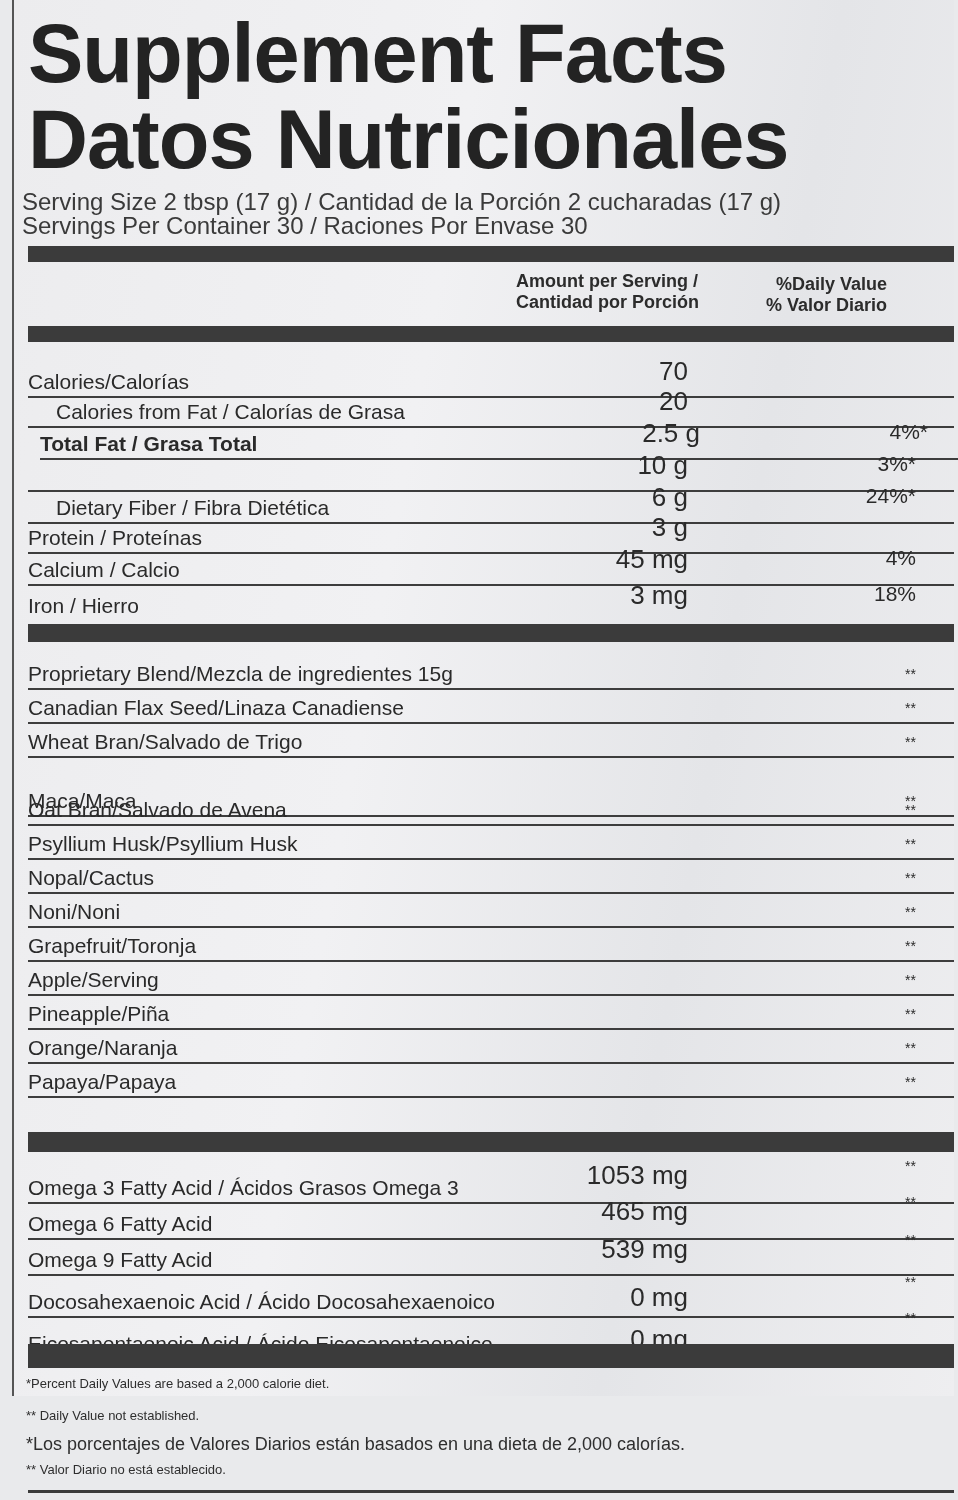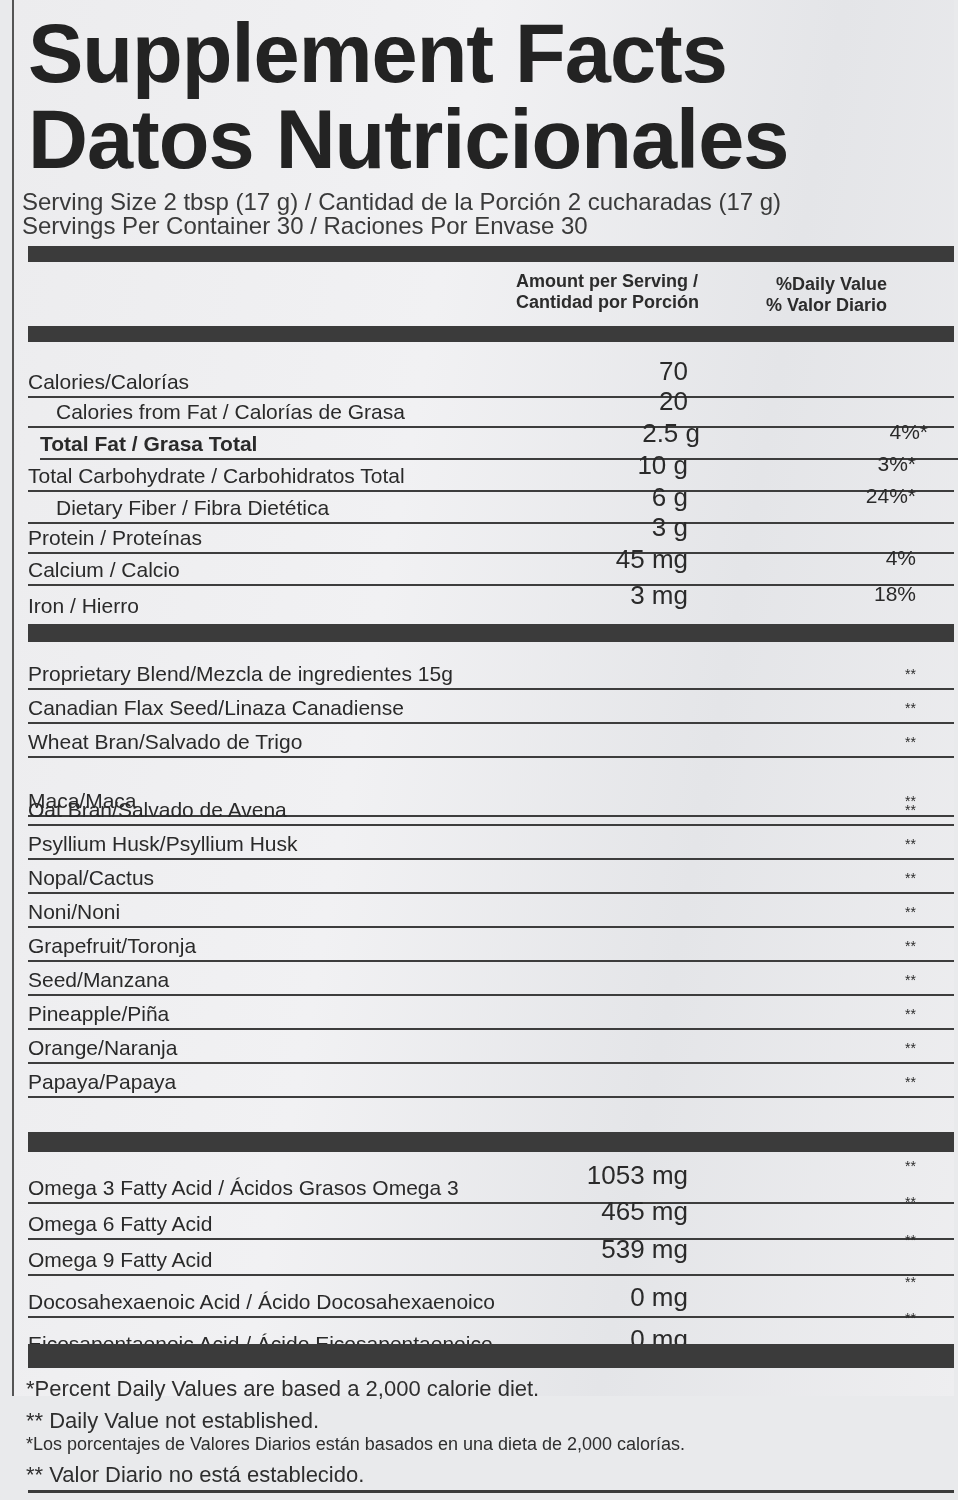--- a/index.html
+++ b/index.html
@@ -44,21 +44,21 @@
     .row .lbl.indent { left: 28px; }
     .row .lbl.bold { font-weight: bold; }
     .row .amt {
       position: absolute; right: 266px; top: -10px; font-size: 26px; white-space: nowrap;
     }
     .row .dv {
       position: absolute; right: 38px; top: -8px; font-size: 21px; white-space: nowrap;
     }
     .row .dv.star { font-size: 14px; top: 8px; }
     .foot {
-      position: absolute; left: 12px; font-size: 22px; white-space: nowrap; color: #2e2e2e;
+      position: absolute; left: 12px; font-size: 13px; white-space: nowrap; color: #2e2e2e;
     }
   </style>
 </head>
 <body>
 
 <div class="panel">
 
   <div class="title t1">Supplement Facts</div>
   <div class="title t2">Datos Nutricionales</div>
 
@@ -87,21 +87,20 @@
     <span class="lbl indent">Calories from Fat / Calorías de Grasa</span>
     <span class="amt">20</span>
     <span class="dv"></span>
   </div>
   <div class="row" style="top:428px;margin-left:12px;">
     <span class="lbl bold">Total Fat / Grasa Total</span>
     <span class="amt">2.5 g</span>
     <span class="dv">4%*</span>
   </div>
   <div class="row" style="top:460px;">
-    <span class="lbl">Total Carbohydrate / Carbohidratos Total</span>
     <span class="amt">10 g</span>
     <span class="dv">3%*</span>
   </div>
   <div class="row" style="top:492px;">
     <span class="lbl indent">Dietary Fiber / Fibra Dietética</span>
     <span class="amt">6 g</span>
     <span class="dv">24%*</span>
   </div>
   <div class="row" style="top:522px;">
     <span class="lbl">Protein / Proteínas</span>
@@ -151,21 +150,21 @@
   </div>
   <div class="row" style="top:896px;">
     <span class="lbl">Noni/Noni</span>
     <span class="dv star">**</span>
   </div>
   <div class="row" style="top:930px;">
     <span class="lbl">Grapefruit/Toronja</span>
     <span class="dv star">**</span>
   </div>
   <div class="row" style="top:964px;">
-    <span class="lbl">Seed/Manzana</span>
+    <span class="lbl">Apple/Serving</span>
     <span class="dv star">**</span>
   </div>
   <div class="row" style="top:998px;">
     <span class="lbl">Pineapple/Piña</span>
     <span class="dv star">**</span>
   </div>
   <div class="row" style="top:1032px;">
     <span class="lbl">Orange/Naranja</span>
     <span class="dv star">**</span>
   </div>

